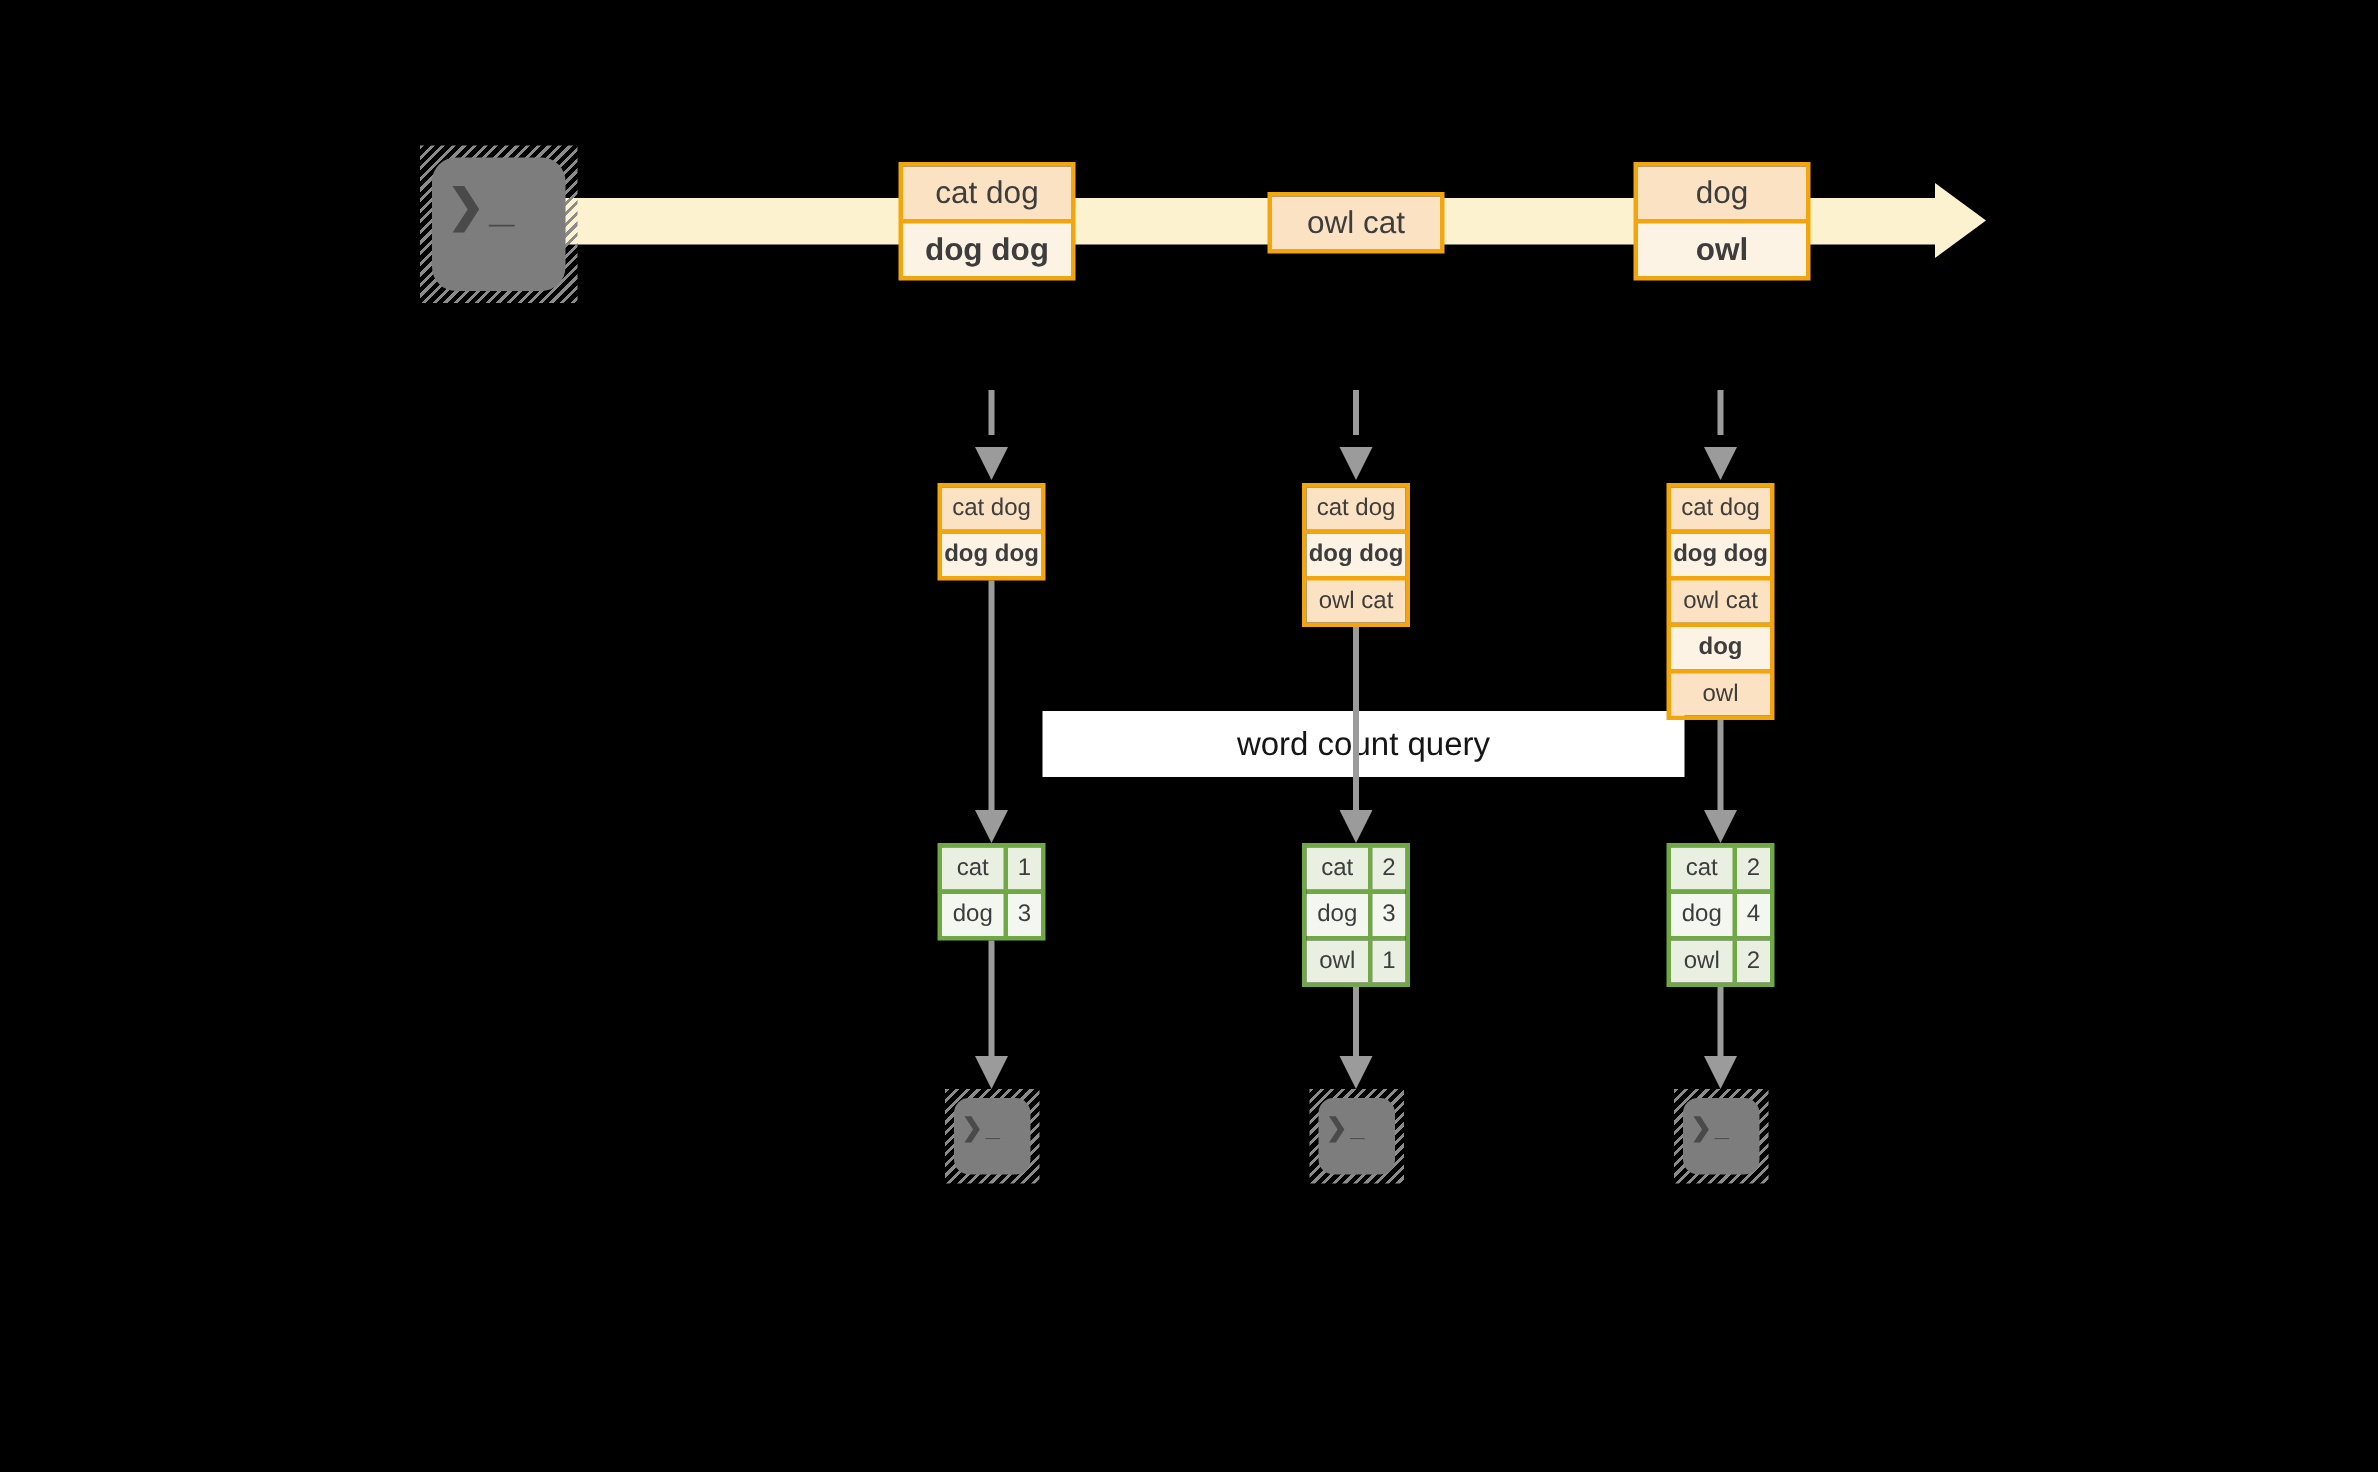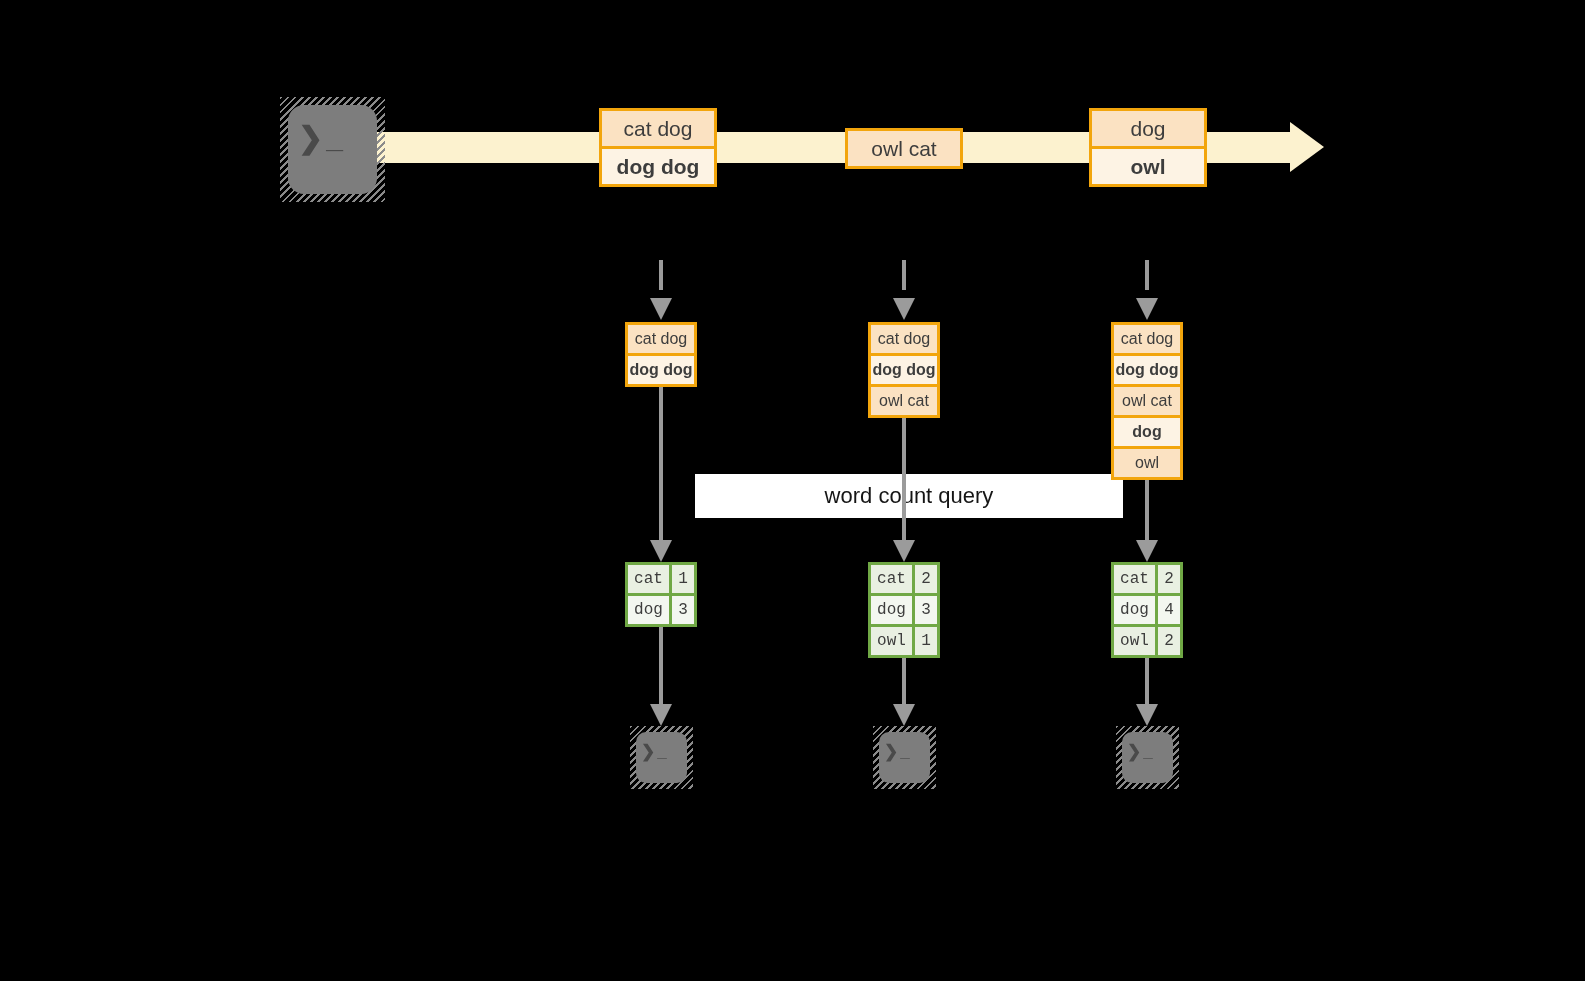--- a/index.html
+++ b/index.html
@@ -30,21 +30,21 @@
     background:var(--batch-fill-dark,#FBE2C2);color:#3d3d3d;}
   .obox .orow + .orow{border-top:3px solid var(--batch-border,#F2A50C);}
   .obox .orow.alt{background:var(--batch-fill-light,#FDF3E4);font-weight:bold;}
   .stream-box{width:118px;}
   .stream-box .orow{height:35px;font-size:21px;}
   .sb1{left:599px;top:108px;} .sb2{left:845px;top:128px;} .sb3{left:1089px;top:108px;}
   .state-box{width:72px;}
   .state-box .orow{height:28px;font-size:16px;}
   .st1{left:625px;top:322px;} .st2{left:868px;top:322px;} .st3{left:1111px;top:322px;}
   
-  .gtable{position:absolute;width:72px;border:3px solid var(--result-border,#70A845);box-sizing:border-box;font-family:Liberation Mono, monospace;}
+  .gtable{position:absolute;width:72px;border:3px solid var(--result-border,#70A845);box-sizing:border-box;}
   .gtable .trow{display:flex;height:28px;}
   .gtable .trow + .trow{border-top:3px solid var(--result-border,#70A845);}
   .gtable .cell{display:flex;align-items:center;justify-content:center;
     background:var(--result-fill-dark,#E9F0E2);color:#3d3d3d;font-size:16px;}
   .gtable .cell.word{width:41px;border-right:3px solid var(--result-border,#70A845);}
   .gtable .cell.num{flex:1;}
   .gtable .trow.alt .cell{background:var(--result-fill-light,#F3F7F0);}
   .gt1{left:625px;top:562px;} .gt2{left:868px;top:562px;} .gt3{left:1111px;top:562px;}
   
   .vline,.vdash{position:absolute;width:4px;background:var(--arrow-gray,#9B9B9B);}

